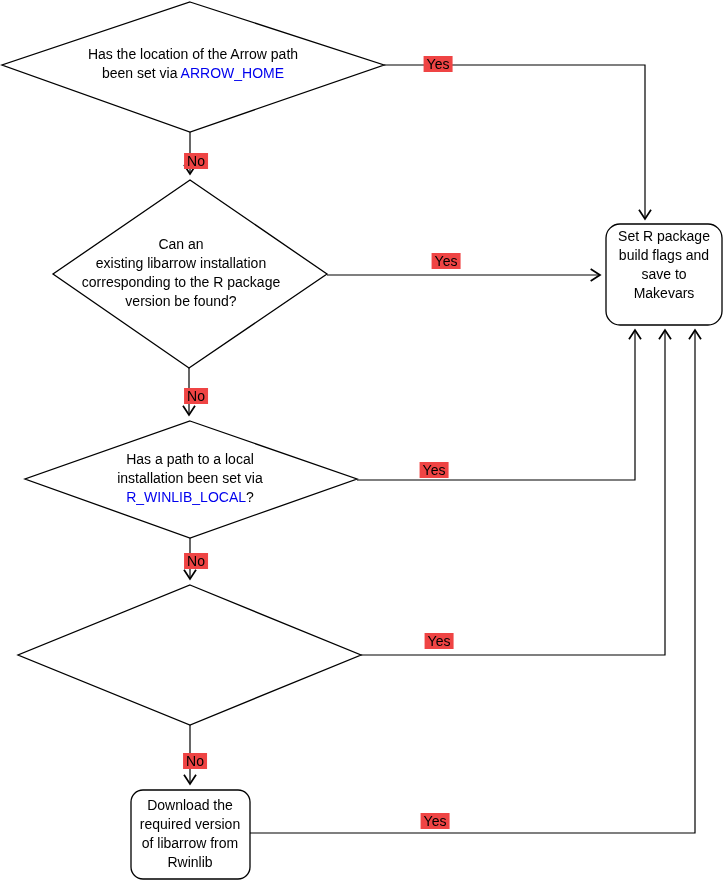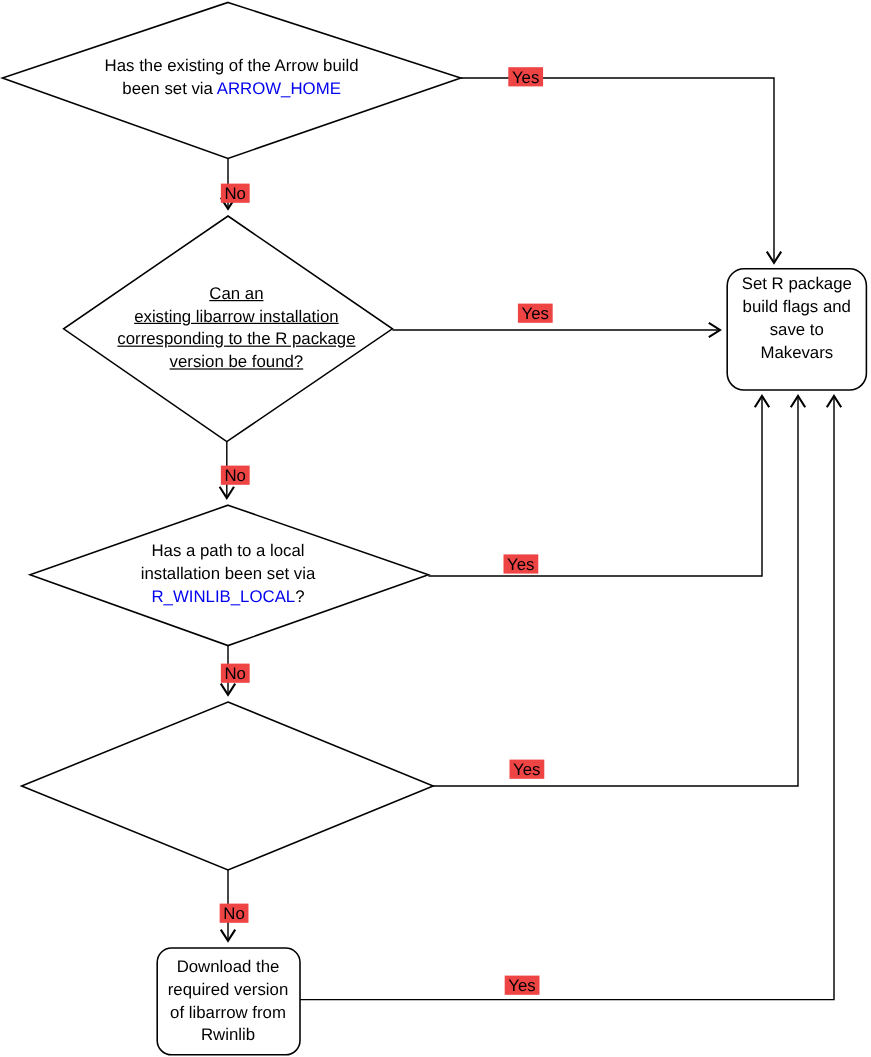--- a/index.html
+++ b/index.html
@@ -78,24 +78,24 @@
     <path class="edge" d="M 250 833 L 695 833 L 695 330" marker-end="url(#arrowOpen)"></path>
 
     <polygon class="shape" points="190,2 384,65 190,132 2,65"></polygon>
     <polygon class="shape" points="190,180 327,274 189,368 53,274"></polygon>
     <polygon class="shape" points="190,421 357,479 190,538 25,479"></polygon>
     <polygon class="shape" points="190,585 361,655 190,725 18,655"></polygon>
     <rect class="shape" x="606" y="224" width="116" height="101" rx="14" ry="14"></rect>
     <rect class="shape" x="131" y="790" width="119" height="89" rx="12" ry="12"></rect>
   </svg>
 
-  <div class="label" style="left:193px; top:64px; width:300px;"><span>Has the existing of the Arrow build
+  <div class="label" style="left:193px; top:64px; width:300px;"><span>Has the location of the Arrow path
 been set via </span><span class="code">ARROW_HOME</span><span></span></div>
 
-  <div class="label" style="left:197px; top:273px; width:300px;text-decoration:underline;"><span>Can an
+  <div class="label" style="left:181px; top:273px; width:300px;"><span>Can an
 existing libarrow installation
 corresponding to the R package
 version be found?</span></div>
 
   <div class="label" style="left:190px; top:478px; width:260px;"><span>Has a path to a local
 installation been set via
 </span><span class="code">R_WINLIB_LOCAL</span><span>?</span></div>
 
 
   <div class="label" style="left:664px; top:265px; width:112px;"><span>Set R package

